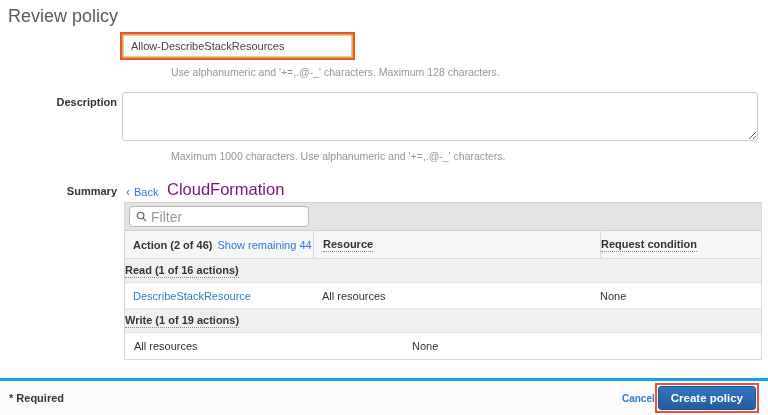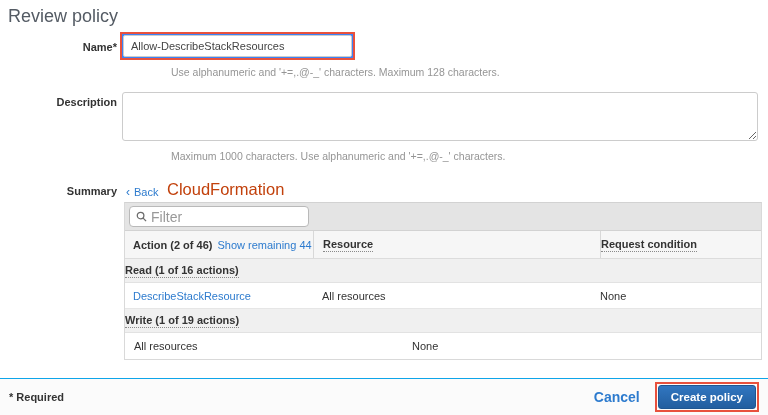--- a/index.html
+++ b/index.html
@@ -34,21 +34,21 @@
   .desc-label { top: 96px; }
   .summary-label { top: 185px; }
   .annotation {
     border: 2px solid #e8513d;
     display: inline-block;
   }
   .name-annotation {
     position: absolute;
     left: 120px; top: 32px;
     padding: 1px;
-    background: #3b82f6;
+    background: #eab308;
   }
   .name-input {
     width: 229px;
     height: 22px;
     border: 1px solid #ccc;
     border-radius: 2px;
     padding: 0 7px;
     font-family: inherit;
     font-size: 11px;
     color: #444;
@@ -83,21 +83,21 @@
   .back-link {
     position: absolute;
     left: 126px; top: 185px;
     font-size: 11px;
   }
   .back-chevron { margin-right: 4px; font-size: 12px; }
   .service-name {
     position: absolute;
     left: 167px; top: 180px;
     font-size: 16.5px;
-    color: #c2410c;
+    color: #701a75;
   }
   
   .panel {
     position: absolute;
     left: 124px; top: 202px;
     width: 638px;
     border: 1px solid #d9d9d9;
     border-top-color: #d2d2d2;
   }
   .filter-bar {
@@ -158,29 +158,29 @@
     background: #fff;
     border-bottom: 1px solid #e6e6e6;
   }
   .data-row:last-child { border-bottom: none; }
   
   .footer {
     position: absolute;
     left: 0; top: 378px;
     width: 768px; height: 37px;
     background: #fbfbfb;
-    border-top: 1px solid #0ea5e9;
+    border-top: 3px solid #0ea5e9;
     display: flex;
     align-items: center;
     justify-content: space-between;
     padding: 0 9px;
   }
   .required-note { font-weight: bold; color: #333; }
   .footer-actions { display: flex; align-items: center; }
-  .cancel-link { font-weight: bold; font-size: 14px; margin-right: 15px; }
+  .cancel-link { font-weight: bold; font-size: 10px; }
   .btn {
     font-family: inherit;
     font-size: 11.5px;
     font-weight: bold;
     border-radius: 3px;
     cursor: pointer;
     padding: 5px 12px;
   }
   .btn-secondary {
     background: linear-gradient(#fefefe, #dcdcdc);
@@ -196,21 +196,20 @@
     display: block;
   }
 </style>
 </head>
 <body>
 
 <div class="screen">
 
   <div class="page-title">Review policy</div>
 
-  <div class="field-label name-label">Name*</div>
   <div class="annotation name-annotation">
     <input class="name-input" type="text" value="Allow-DescribeStackResources" style="">
   </div>
   <div class="help-text name-help">Use alphanumeric and '+=,.@-_' characters. Maximum 128 characters.</div>
 
   <div class="field-label desc-label">Description</div>
   <textarea class="desc-textarea" value="" style=""></textarea>
   <div class="help-text desc-help">Maximum 1000 characters. Use alphanumeric and '+=,.@-_' characters.</div>
 
   <div class="field-label summary-label">Summary</div>

